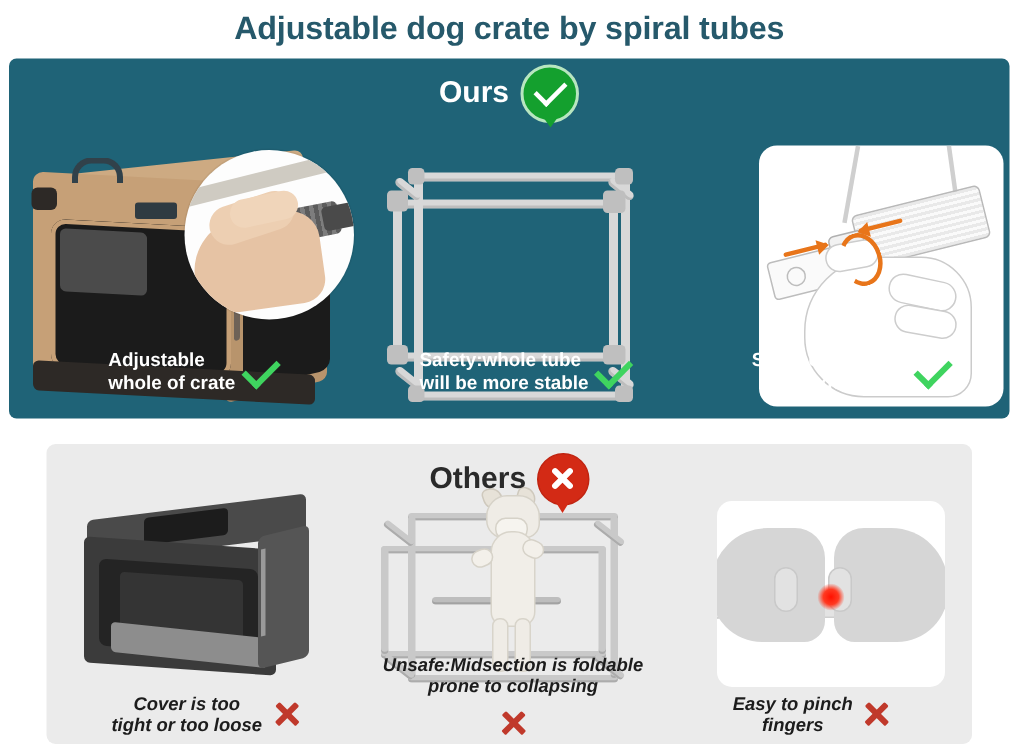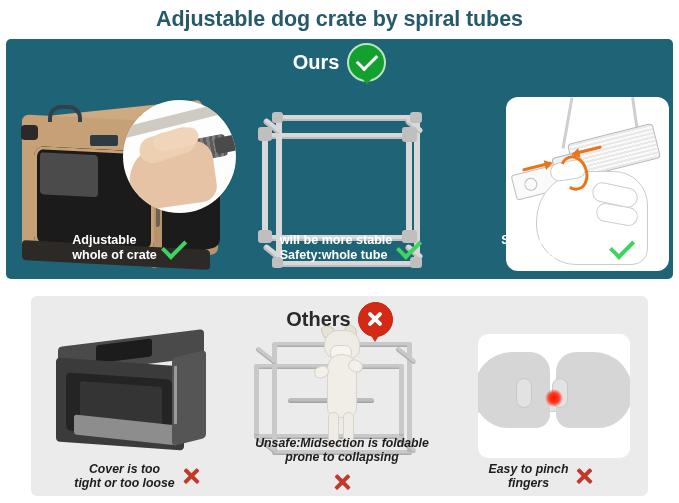--- a/index.html
+++ b/index.html
@@ -346,22 +346,22 @@
     <div class="cap-row" style="left:16px;width:215px;">
       <div class="cap-txt lft">
         <div>Adjustable</div>
         <div>whole of crate</div>
       </div>
       <span class="tick-green"></span>
     </div>
 
     <div class="cap-row" style="left:240px;width:210px;">
       <div class="cap-txt lft">
+        <div>Safety:whole tube</div>
         <div>will be more stable</div>
-        <div>Safety:whole tube</div>
       </div>
       <span class="tick-green"></span>
     </div>
 
     <div class="cap-row" style="left:462px;width:200px;">
       <div class="cap-txt">
         <div>Safe not to prone</div>
         <div>fingers</div>
       </div>
       <span class="tick-green"></span>

